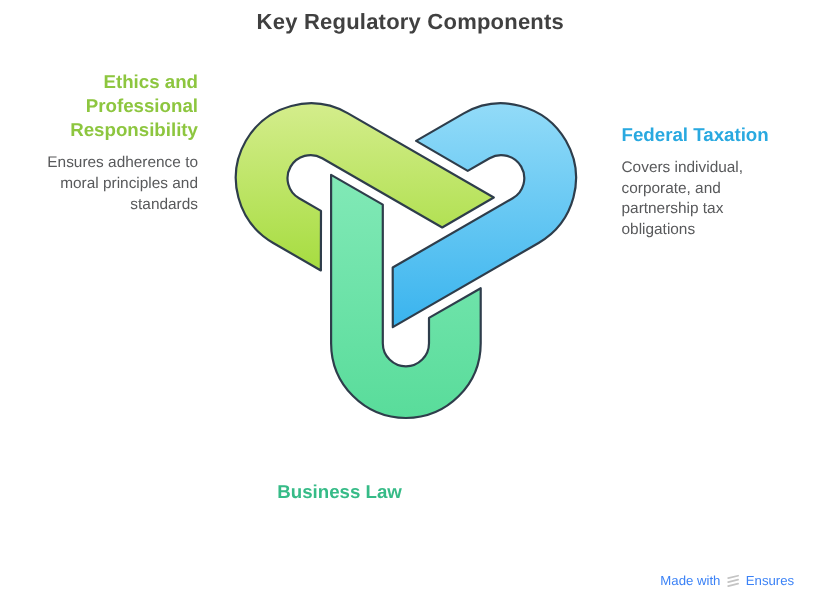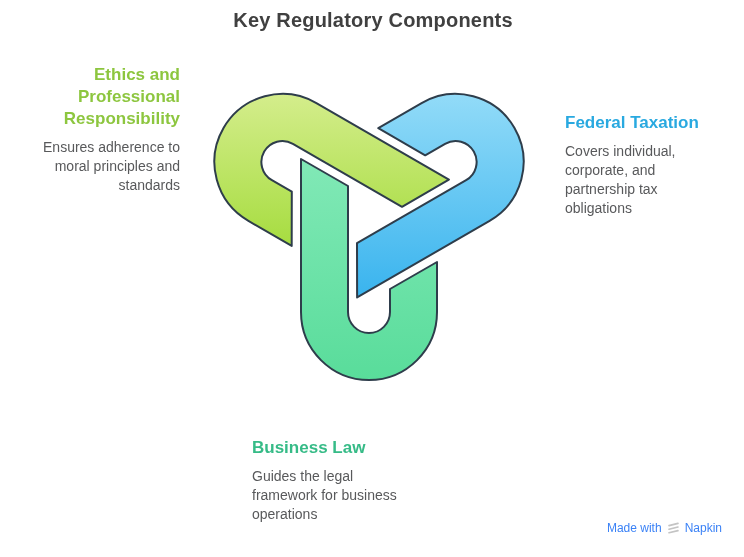--- a/index.html
+++ b/index.html
@@ -129,26 +129,23 @@
   <div class="node-block block-tax">
     <div class="node-heading">Federal Taxation</div>
     <div class="node-desc">Covers individual,
 corporate, and
 partnership tax
 obligations</div>
   </div>
 
   <div class="node-block block-law">
     <div class="node-heading">Business Law</div>
-    <div class="node-desc">Guides the legal
-framework for business
-operations</div>
   </div>
 
   <div class="watermark">
     <span>Made with</span>
     <svg width="13" height="13" viewBox="0 0 13 13">
       <path d="M2 3.6 L11 1.4 M2 7.2 L11 5.0 M2 10.8 L11 8.6" stroke="#c4c4c4" stroke-width="1.6" stroke-linecap="round" fill="none"></path>
     </svg>
-    <span>Napkin</span>
+    <span>Ensures</span>
   </div>
 
 </div>
 
 </body></html>

